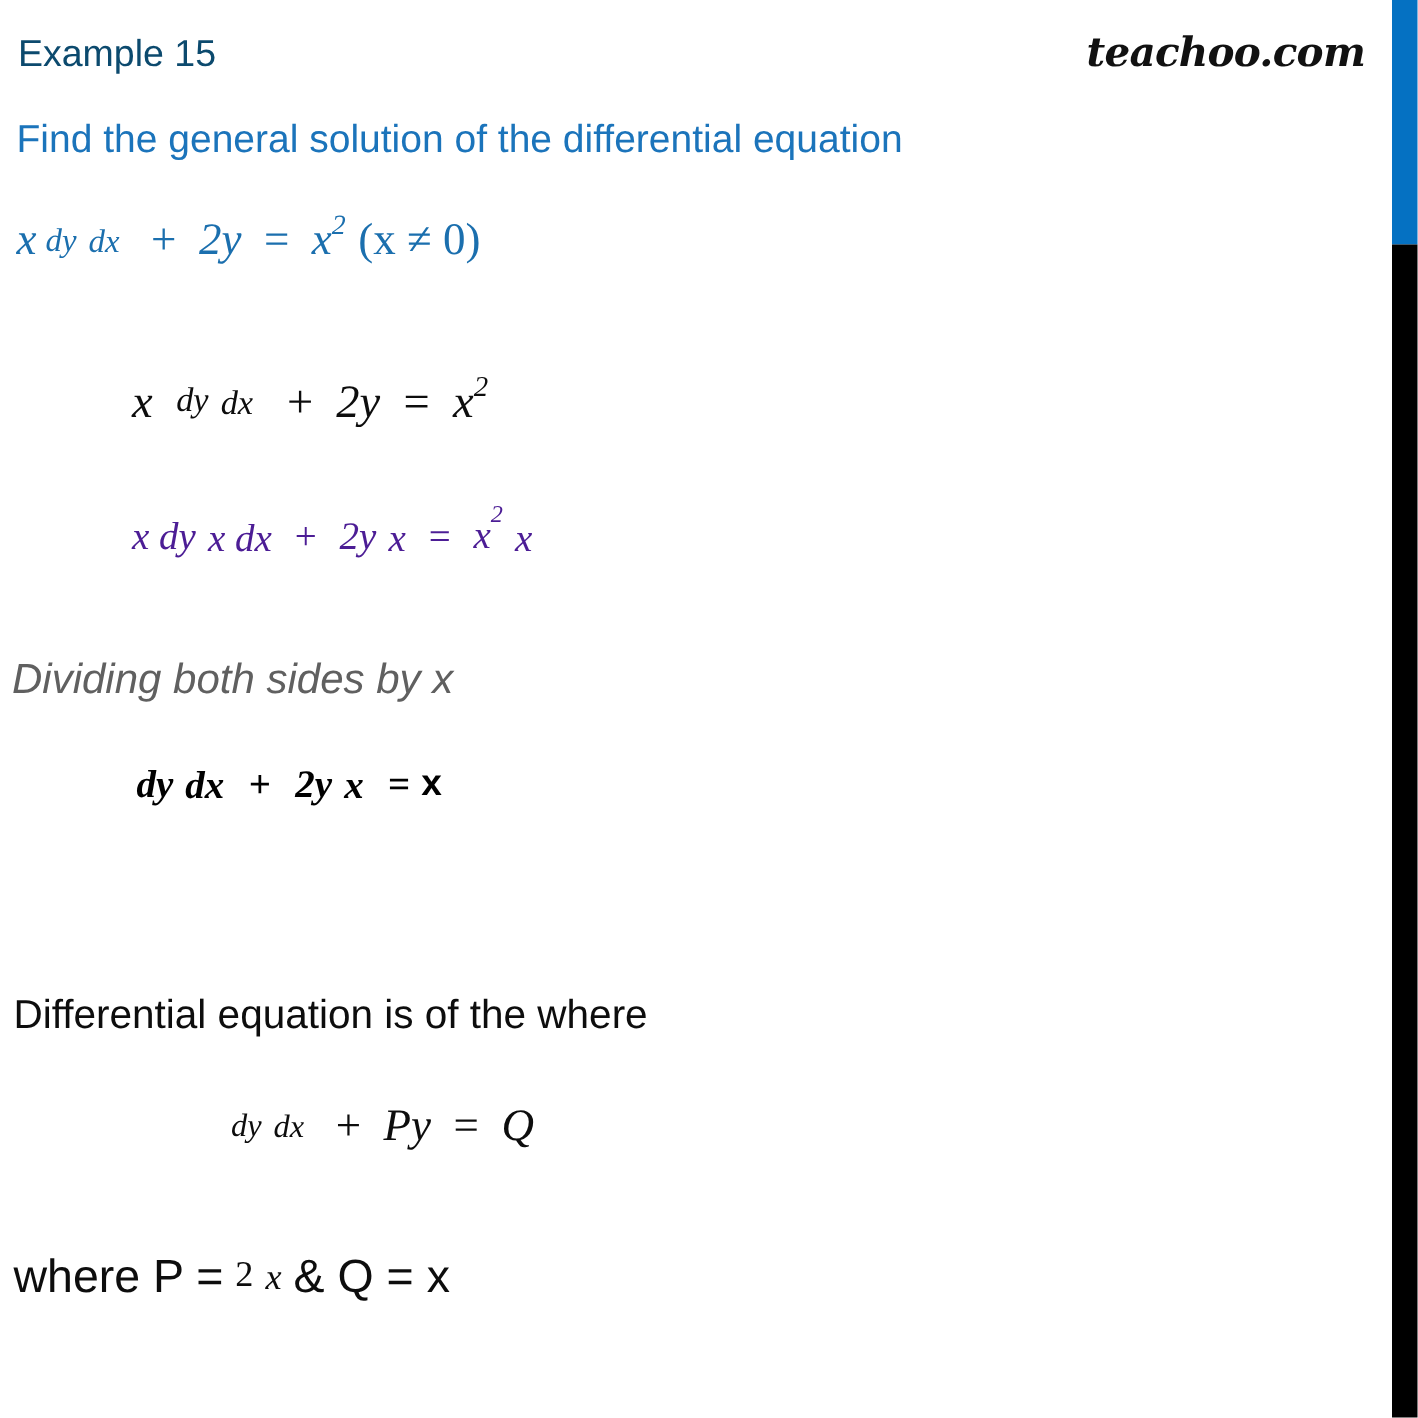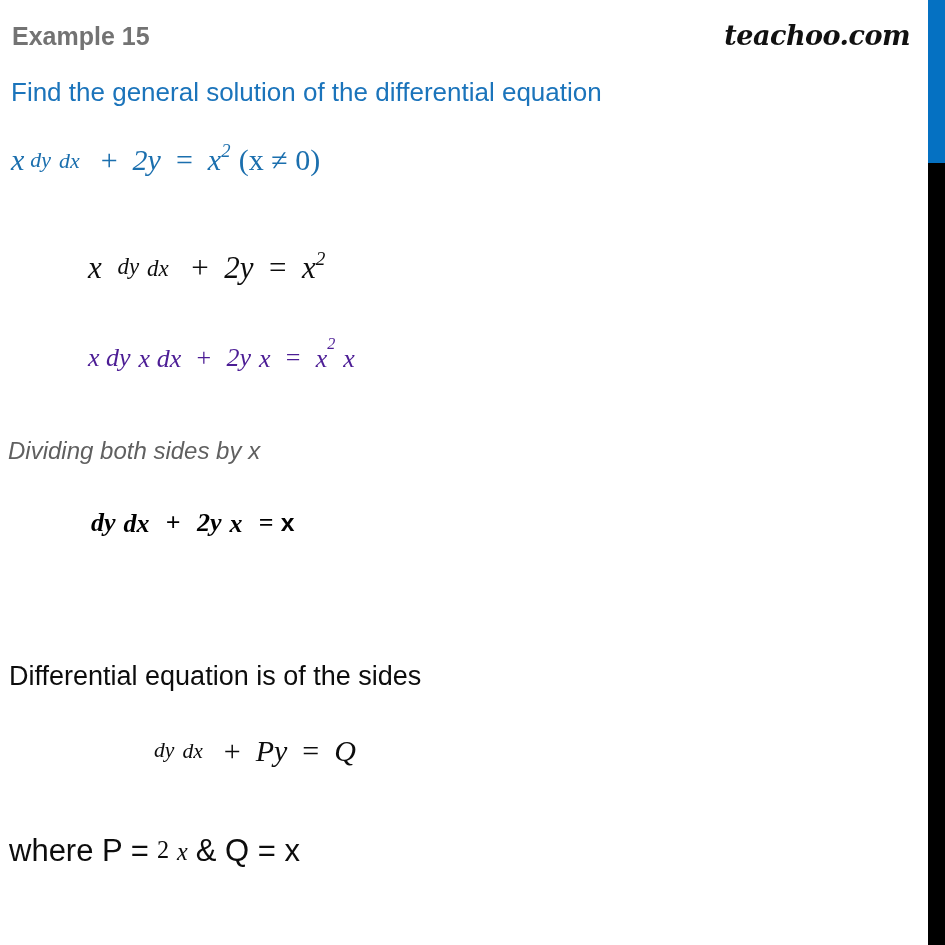--- a/index.html
+++ b/index.html
@@ -42,22 +42,22 @@
     width: 928px;
     height: 945px;
   }
 
   
   #example-heading {
     position: absolute;
     left: 12px;
     top: 22px;
     font-size: 25px;
-    font-weight: bold;
-    color: #737373;
+    font-weight: normal;
+    color: #0c4a6e;
     letter-spacing: 0px;
   }
   #brand-logo {
     position: absolute;
     right: 18px;
     top: 20px;
     font-family: "DejaVu Serif", serif;
     font-size: 27px;
     font-weight: bold;
     font-style: italic;
@@ -142,21 +142,21 @@
     font-size: 26px;
     color: #4c1d95;
   }
   #eq-divide .frac { margin: 0 4px; }
 
   
   #note-dividing {
     position: absolute;
     left: 8px;
     top: 437px;
-    font-size: 24px;
+    font-size: 28px;
     font-style: italic;
     color: #606060;
     white-space: nowrap;
   }
 
   
   #eq-result {
     left: 82px;
     top: 508px;
     font-size: 26px;
@@ -298,21 +298,21 @@
       <span class="num">2y</span>
       <span class="bar"></span>
       <span class="den">x</span>
     </span>
     <span class="sp"></span>
     <span class="op">=</span>
     <span class="sp"></span>
     <span class="rhs-x">x</span>
   </div>
 
-  <div id="form-statement">Differential equation is of the sides</div>
+  <div id="form-statement">Differential equation is of the where</div>
 
   <div class="math" id="eq-general-form">
     <span class="frac">
       <span class="num">dy</span>
       <span class="bar"></span>
       <span class="den">dx</span>
     </span>
     <span class="spw"></span>
     <span class="op">+</span>
     <span class="spw"></span>

